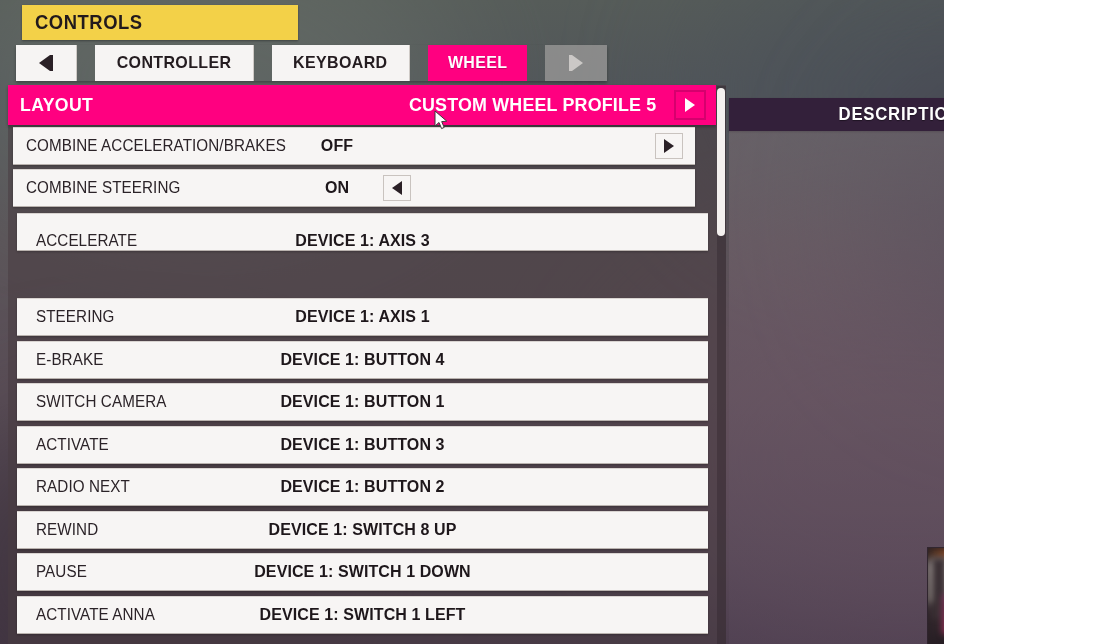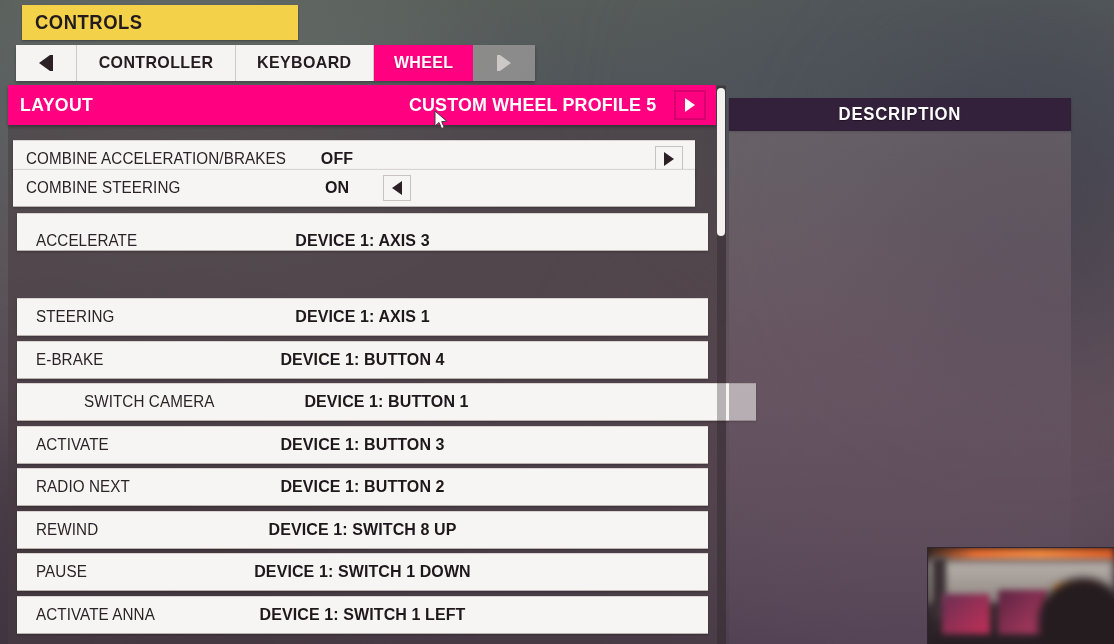--- a/index.html
+++ b/index.html
@@ -6,21 +6,21 @@
     margin: 0;
     padding: 0;
     width: 1114px;
     height: 644px;
     overflow: hidden;
     font-family: "Liberation Sans", sans-serif;
   }
 
   #root {
     position: relative;
-    width: 1114px;
+    width: 944px;
     height: 644px;
     overflow: hidden;
     background:
       linear-gradient(to bottom,
         #565c59 0px,
         #51565a 90px,
         #5a5358 240px,
         #5b4f58 400px,
         #4e4352 560px,
         #46394a 644px);
@@ -64,20 +64,21 @@
 
   
   .tabstrip {
     position: absolute;
     left: 16px;
     top: 45px;
     height: 36px;
     display: flex;
     align-items: stretch;
     box-shadow: 0 2px 3px rgba(0,0,0,.3);
+    gap: 18px;
   }
   .tab {
     background: #f6f4f3;
     color: #241c20;
     display: flex;
     align-items: center;
     justify-content: center;
     font-size: 17px;
     font-weight: bold;
     letter-spacing: .4px;
@@ -347,21 +348,21 @@
   <div class="layout-bar">
     <span class="lb-label">LAYOUT</span>
     <span class="lb-value">CUSTOM WHEEL PROFILE 5</span>
     <span class="lb-arrow">
       <span class="tri-right"></span>
     </span>
   </div>
 
   <div class="rows">
 
-    <div class="row row-settings" style="top:0px;margin-top:13px;">
+    <div class="row row-settings" style="top:0px;">
       <span class="r-label">COMBINE ACCELERATION/BRAKES</span>
       <span class="r-value">OFF</span>
       <span class="mini-arrow arrow-right-pos">
         <span class="tri-right"></span>
       </span>
     </div>
 
     <div class="row row-settings" style="top:42px;">
       <span class="r-label">COMBINE STEERING</span>
       <span class="r-value">ON</span>
@@ -375,21 +376,21 @@
       <span class="r-value">DEVICE 1: AXIS 3</span>
     </div>
     <div class="row row-bind" style="top:171px;">
       <span class="r-label">STEERING</span>
       <span class="r-value">DEVICE 1: AXIS 1</span>
     </div>
     <div class="row row-bind" style="top:214px;">
       <span class="r-label">E-BRAKE</span>
       <span class="r-value">DEVICE 1: BUTTON 4</span>
     </div>
-    <div class="row row-bind" style="top:256px;padding-left:48px;">
+    <div class="row row-bind" style="top:256px;">
       <span class="r-label">SWITCH CAMERA</span>
       <span class="r-value">DEVICE 1: BUTTON 1</span>
     </div>
     <div class="row row-bind" style="top:299px;">
       <span class="r-label">ACTIVATE</span>
       <span class="r-value">DEVICE 1: BUTTON 3</span>
     </div>
     <div class="row row-bind" style="top:341px;">
       <span class="r-label">RADIO NEXT</span>
       <span class="r-value">DEVICE 1: BUTTON 2</span>

